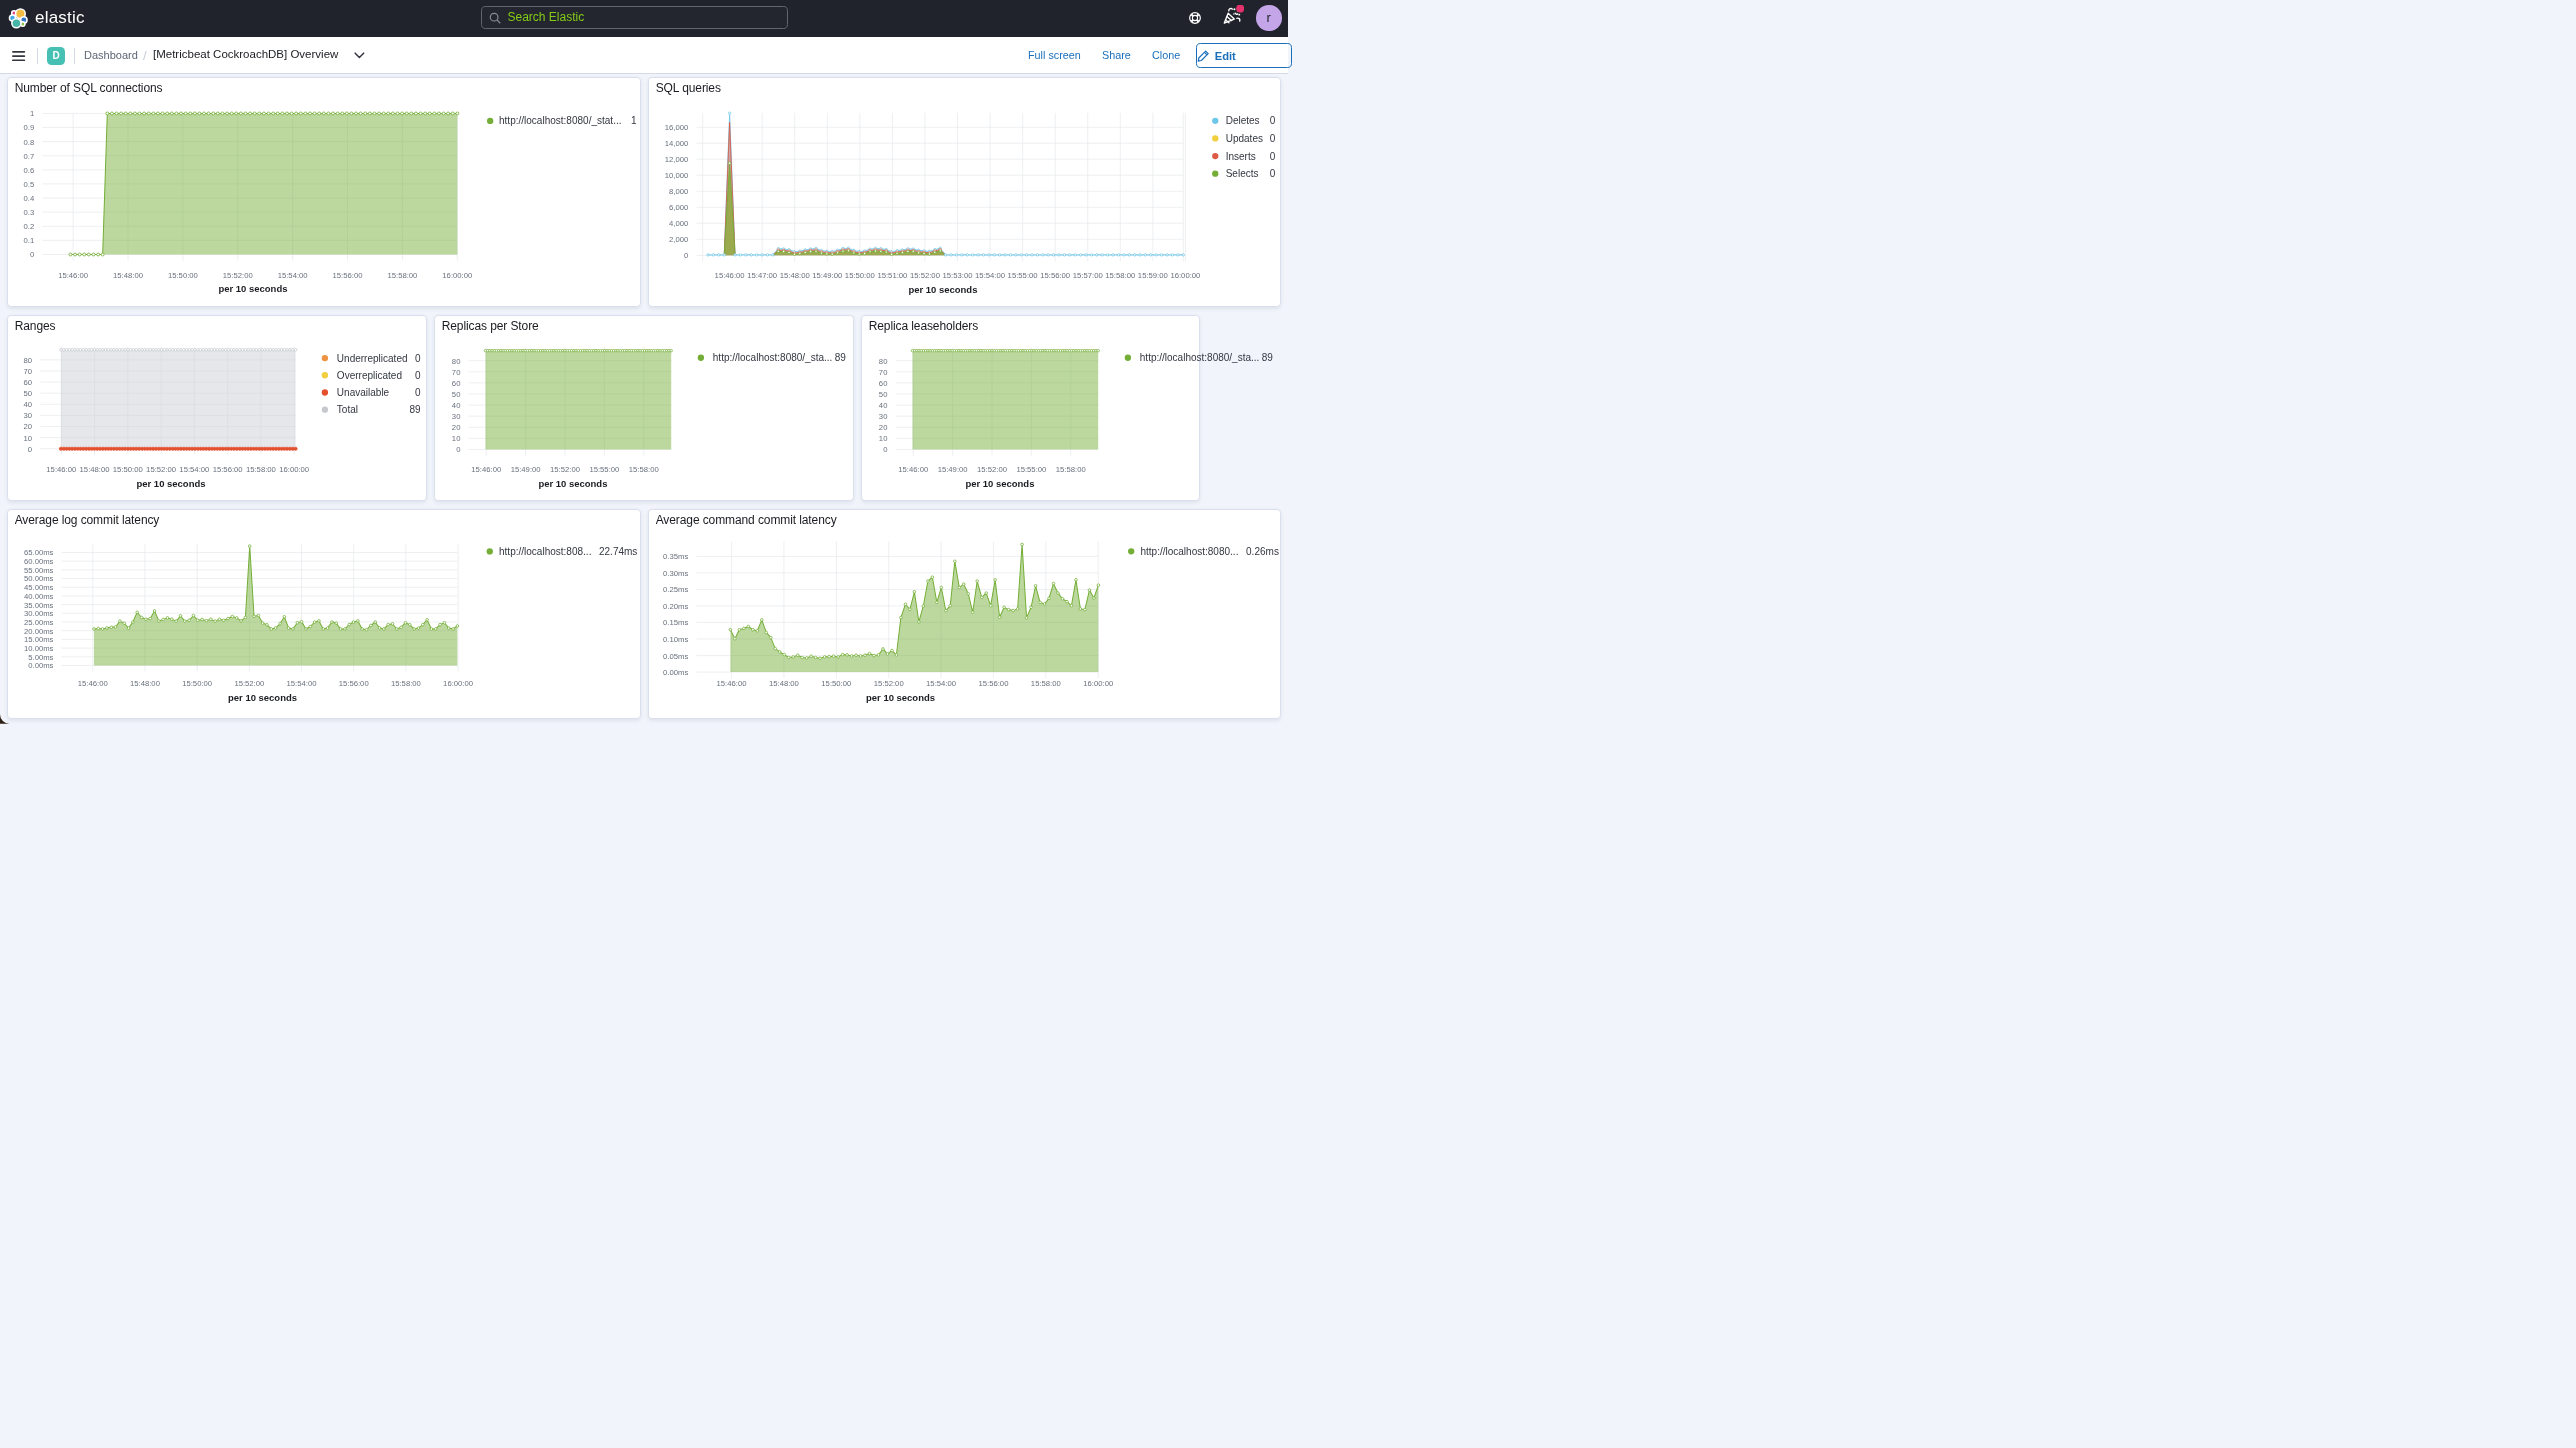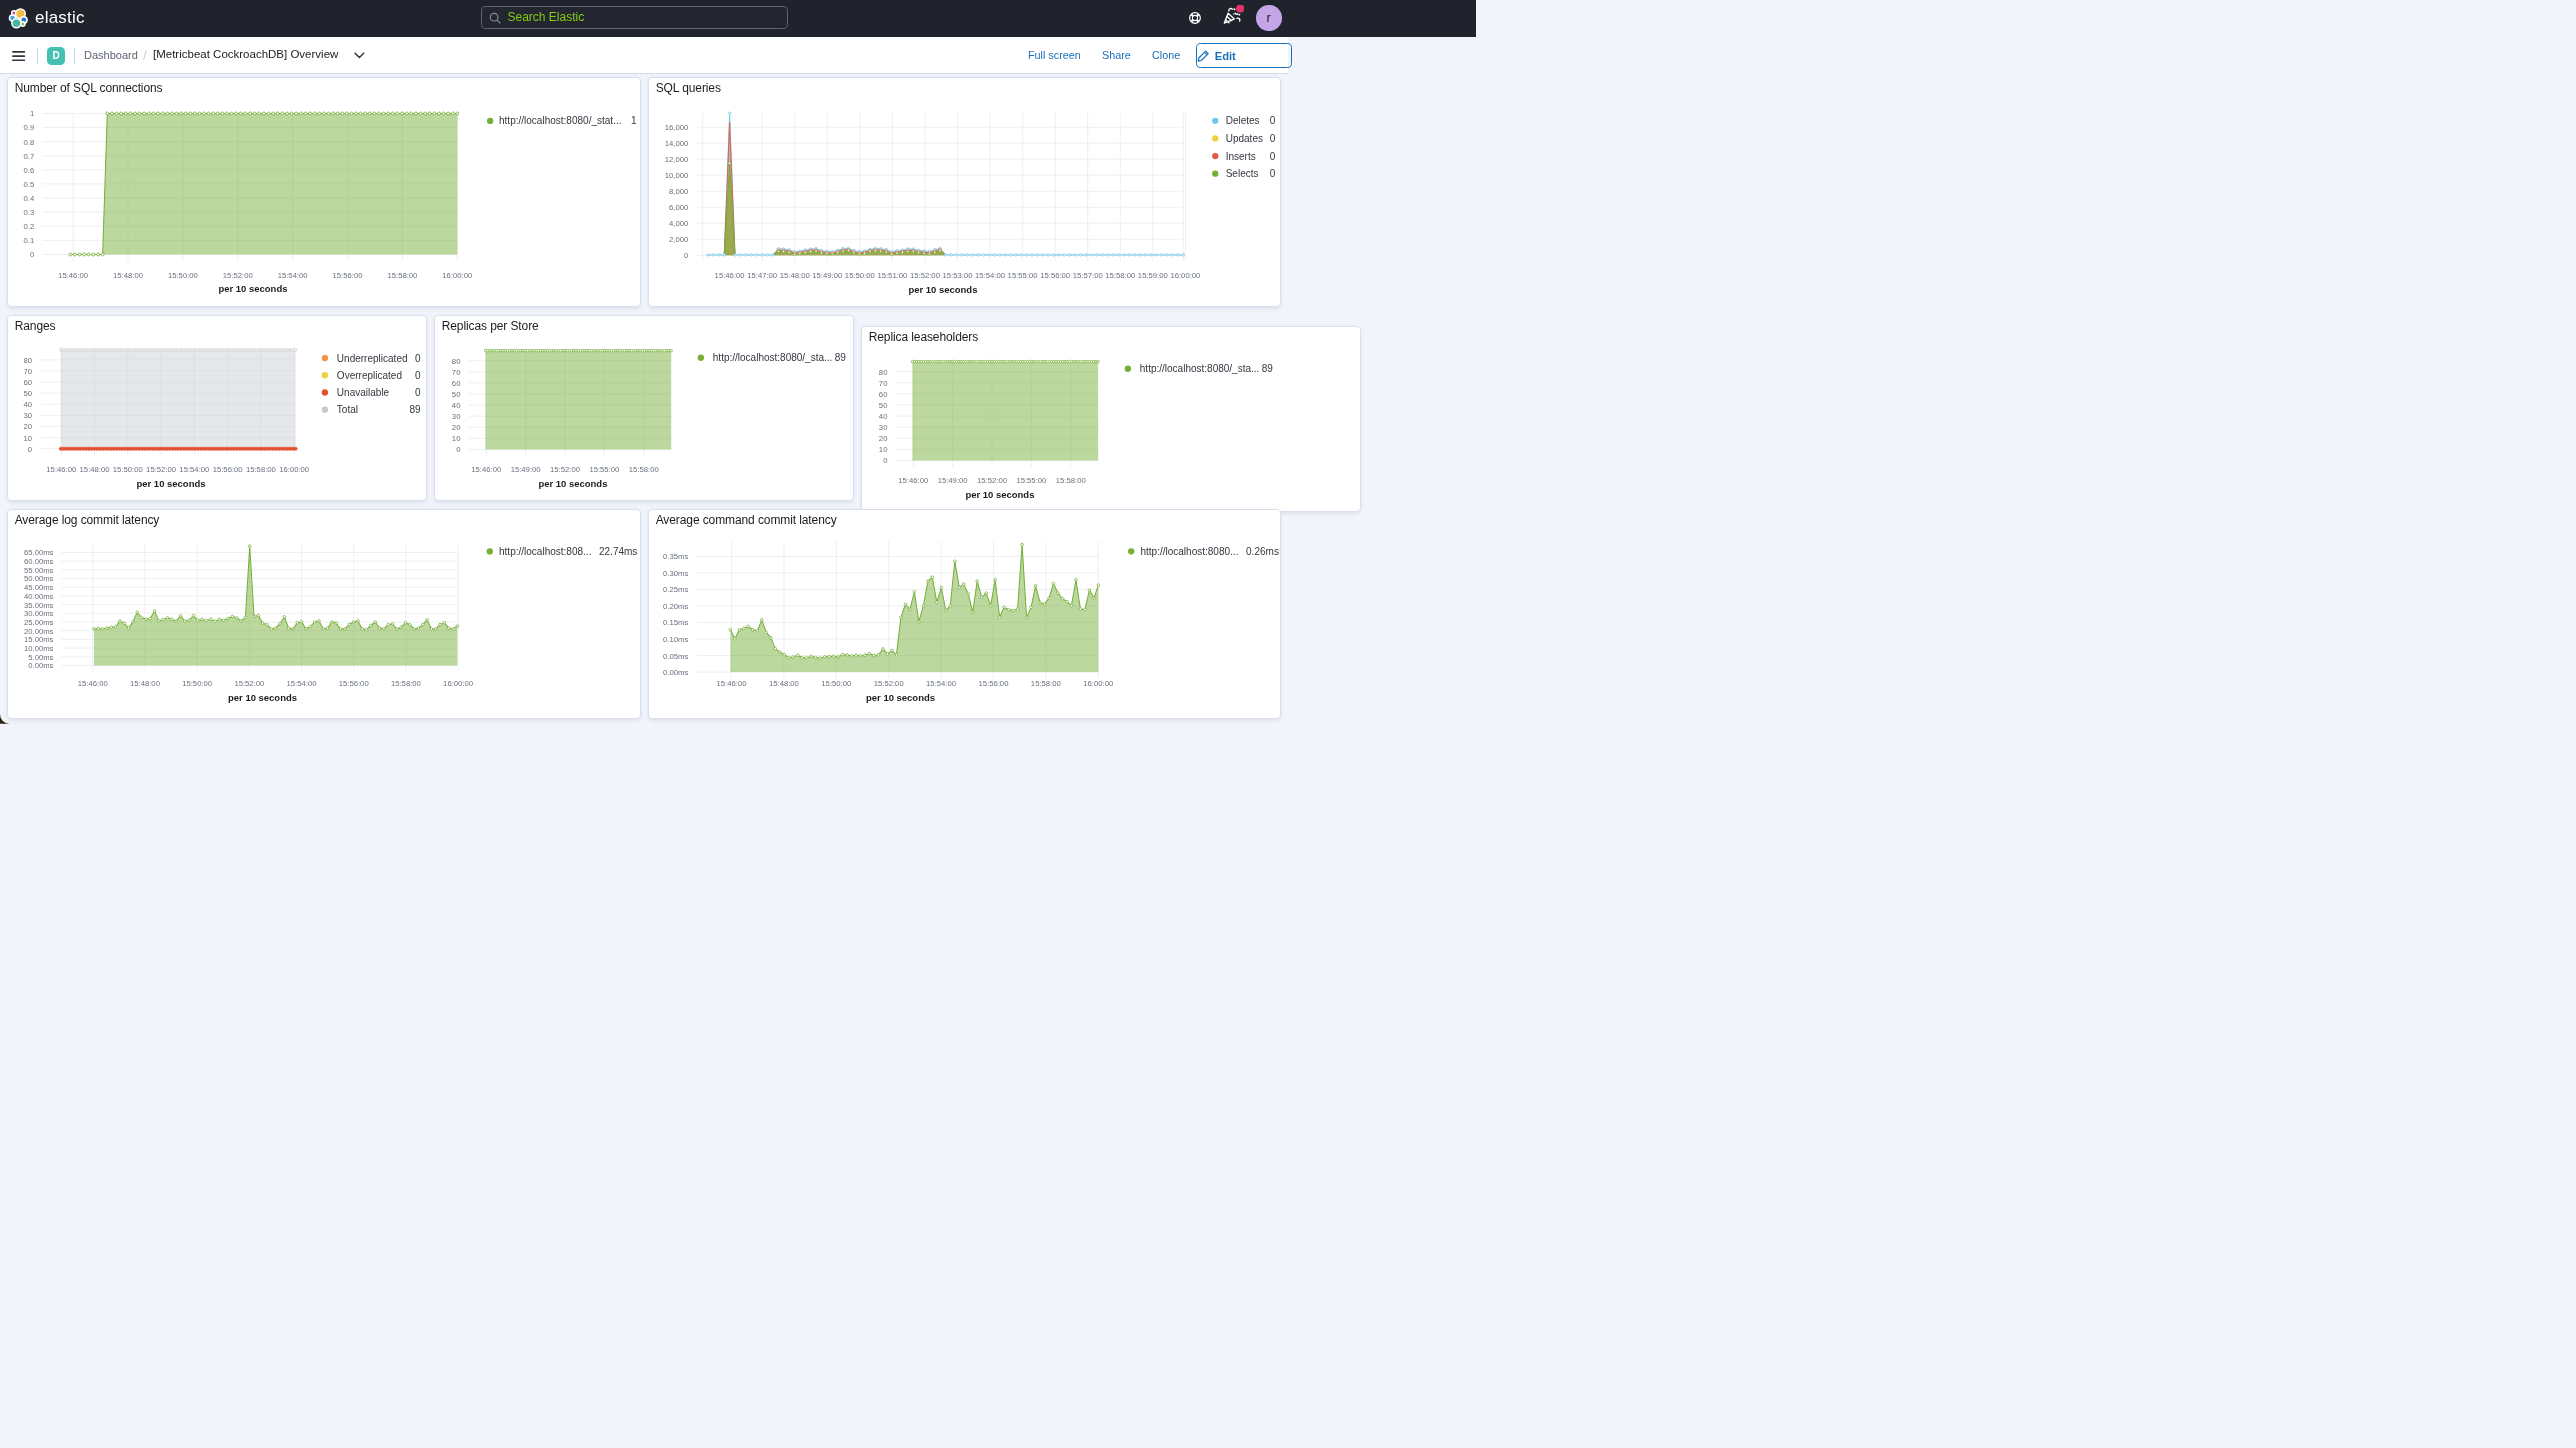--- a/index.html
+++ b/index.html
@@ -1,15 +1,15 @@
 <!DOCTYPE html>
 <html style="font-size:12.3px"><head><meta charset="utf-8"><style>
 *{margin:0;padding:0;box-sizing:border-box}
 html,body{width:1288px;height:724px;overflow:hidden;font-family:"Liberation Sans",sans-serif;background:#f1f4fb}
-.topbar{position:absolute;left:0;top:0;width:1476px;height:37px;background:#20232b}
+.topbar{position:absolute;left:0;top:0;width:1288px;height:37px;background:#20232b}
 .crumb{position:absolute;left:0;top:37px;width:1288px;height:37px;background:#fff;border-bottom:0.8px solid #d3dae6}
 .panel{position:absolute;background:#fff;border:0.8px solid #d9dfec;border-radius:4.6px;box-shadow:0 1.5px 3.9px rgba(65,78,101,0.10)}
 .ptitle{position:absolute;left:6.7px;top:3.1px;font-size:12px;font-weight:normal;color:#1a1c21;letter-spacing:-0.1px}
 .vsep{position:absolute;top:49px;width:0.8px;height:14px;background:#d3dae6}
 .bluelink{position:absolute;top:12.3px;font-size:10.8px;color:#1a6fbb}
 </style></head><body>
 <div class="topbar">
 <svg width="32" height="32" viewBox="0 0 42 42" style="position:absolute;left:0px;top:1.5px">
 <g stroke="#fff" stroke-width="2">
 <circle cx="18.4" cy="14.6" r="3.1" fill="#e0458a"></circle>
@@ -785,21 +785,21 @@
       <circle cx="295.0" cy="44.8" r="1.6" fill="#fff" stroke="#74ae36" stroke-width="1.0"></circle>
       <circle cx="297.9" cy="44.8" r="1.6" fill="#fff" stroke="#74ae36" stroke-width="1.0"></circle>
       <circle cx="300.8" cy="44.8" r="1.6" fill="#fff" stroke="#74ae36" stroke-width="1.0"></circle>
       <circle cx="303.6" cy="44.8" r="1.6" fill="#fff" stroke="#74ae36" stroke-width="1.0"></circle>
       <circle cx="306.5" cy="44.8" r="1.6" fill="#fff" stroke="#74ae36" stroke-width="1.0"></circle>
       <circle cx="345" cy="54.0" r="4.1" fill="#74ae36"></circle>
       <text x="360.5" y="58.6" font-size="13" fill="#343741" text-anchor="start" font-weight="normal">http://localhost:8080/_sta...</text>
       <text x="533.0" y="58.6" font-size="13" fill="#343741" text-anchor="end" font-weight="normal">89</text>
     </svg>
   </div>
-<div class="panel" style="left:861px;top:326px;width:500px;height:186px">
+<div class="panel" style="left:861px;top:315px;width:339px;height:186px">
     <div class="ptitle">Replica leaseholders</div>
     <svg width="420" height="186" viewBox="0 0 545 241" style="position:absolute;left:0;top:0" font-family="Liberation Sans, sans-serif">
       <line x1="43.5" y1="173.0" x2="306.5" y2="173.0" stroke="#e8eaee" stroke-width="1.0"></line>
       <text x="33.0" y="176.8" font-size="10.0" fill="#69707d" text-anchor="end" font-weight="normal">0</text>
       <line x1="43.5" y1="158.6" x2="306.5" y2="158.6" stroke="#e8eaee" stroke-width="1.0"></line>
       <text x="33.0" y="162.4" font-size="10.0" fill="#69707d" text-anchor="end" font-weight="normal">10</text>
       <line x1="43.5" y1="144.2" x2="306.5" y2="144.2" stroke="#e8eaee" stroke-width="1.0"></line>
       <text x="33.0" y="148.0" font-size="10.0" fill="#69707d" text-anchor="end" font-weight="normal">20</text>
       <line x1="43.5" y1="129.8" x2="306.5" y2="129.8" stroke="#e8eaee" stroke-width="1.0"></line>
       <text x="33.0" y="133.6" font-size="10.0" fill="#69707d" text-anchor="end" font-weight="normal">30</text>

